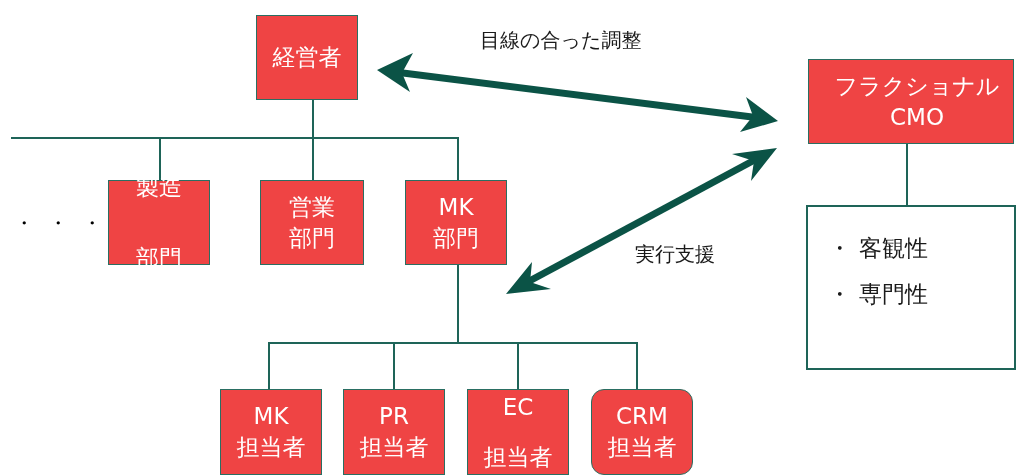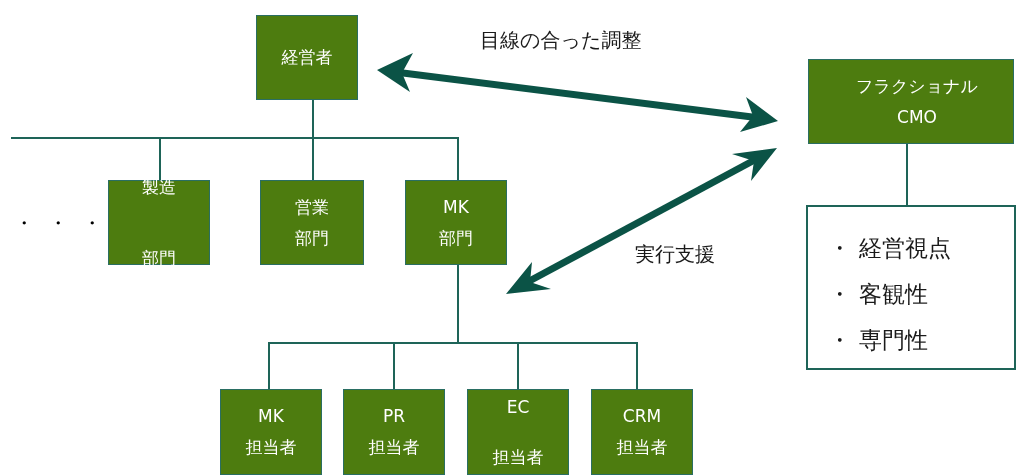--- a/index.html
+++ b/index.html
@@ -1,20 +1,20 @@
 <!DOCTYPE html>
 <html><head>
   <meta charset="utf-8">
   <style>
     html, body { margin: 0; padding: 0; background: #ffffff; }
     body { width: 1024px; height: 476px; position: relative; overflow: hidden;
            font-family: "DejaVu Sans", sans-serif; }
-    .box { position: absolute; background: #4d7c0f; color: #ffffff;
+    .box { position: absolute; background: #ef4444; color: #ffffff;
            display: flex; flex-direction: column; align-items: center; justify-content: center;
-           text-align: center; font-size: 17px; line-height: 31px; box-sizing: border-box;
+           text-align: center; font-size: 23px; line-height: 31px; box-sizing: border-box;
            border: 1px solid #2a6e62; }
     .box span { display: block; white-space: nowrap; }
     .line { position: absolute; background: #1e6458; }
     .label { position: absolute; font-size: 20px; color: #1a1a1a; white-space: nowrap; }
     .dots { position: absolute; font-size: 20px; color: #000; letter-spacing: 14px; }
     .bullets { position: absolute; left: 806px; top: 205px; width: 210px; height: 165px;
                border: 2px solid #1e6458; box-sizing: border-box; background: #fff;
                padding: 18px 0 0 20px; }
     .bullet { font-size: 23px; line-height: 46px; color: #1a1a1a; white-space: nowrap; }
     .bullet .dot { display: inline-block; margin-right: 8px; }
@@ -59,34 +59,31 @@
   <span>担当者</span>
 </div>
 <div class="box" style="left:343px;top:389px;width:102px;height:86px;">
   <span>PR</span>
   <span>担当者</span>
 </div>
 <div class="box" style="left:467px;top:389px;width:102px;height:86px;gap:19px;">
   <span>EC</span>
   <span>担当者</span>
 </div>
-<div class="box" style="left:591px;top:389px;width:102px;height:86px;">
+<div class="box" style="left:591px;top:389px;width:102px;height:86px;border-radius:13px;">
   <span>CRM</span>
   <span>担当者</span>
 </div>
 
 <div class="box" style="left:808px;top:59px;width:206px;height:85px;padding-left:12px;">
   <span>フラクショナル</span>
   <span>CMO</span>
 </div>
 
 <div class="bullets">
-  <div class="bullet">
-    <span class="dot">・</span><span>経営視点</span>
-  </div>
   <div class="bullet">
     <span class="dot">・</span><span>客観性</span>
   </div>
   <div class="bullet">
     <span class="dot">・</span><span>専門性</span>
   </div>
 </div>
 
 <svg class="arrows" width="1024" height="476">
   <g>

